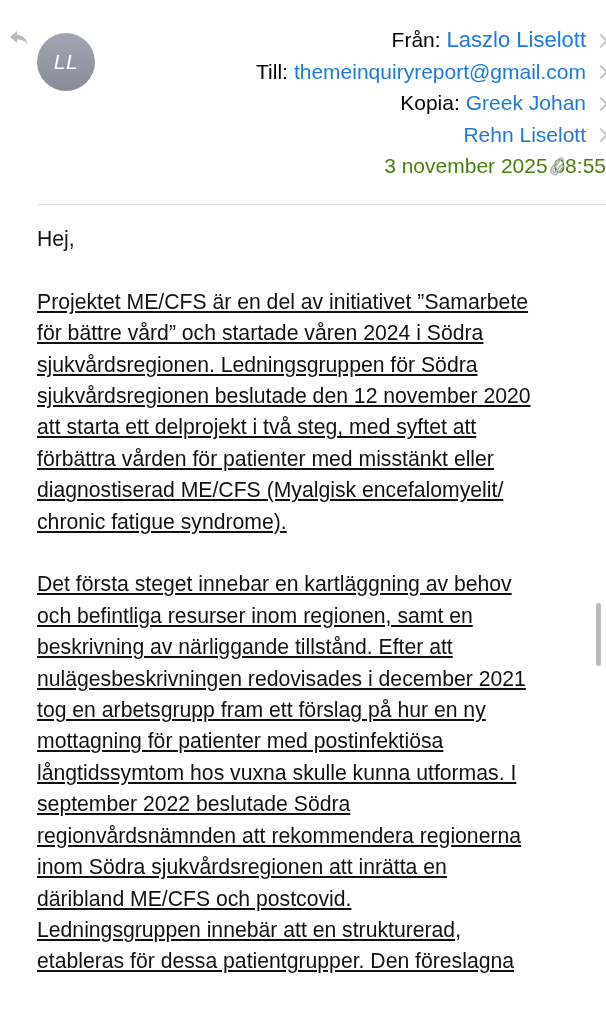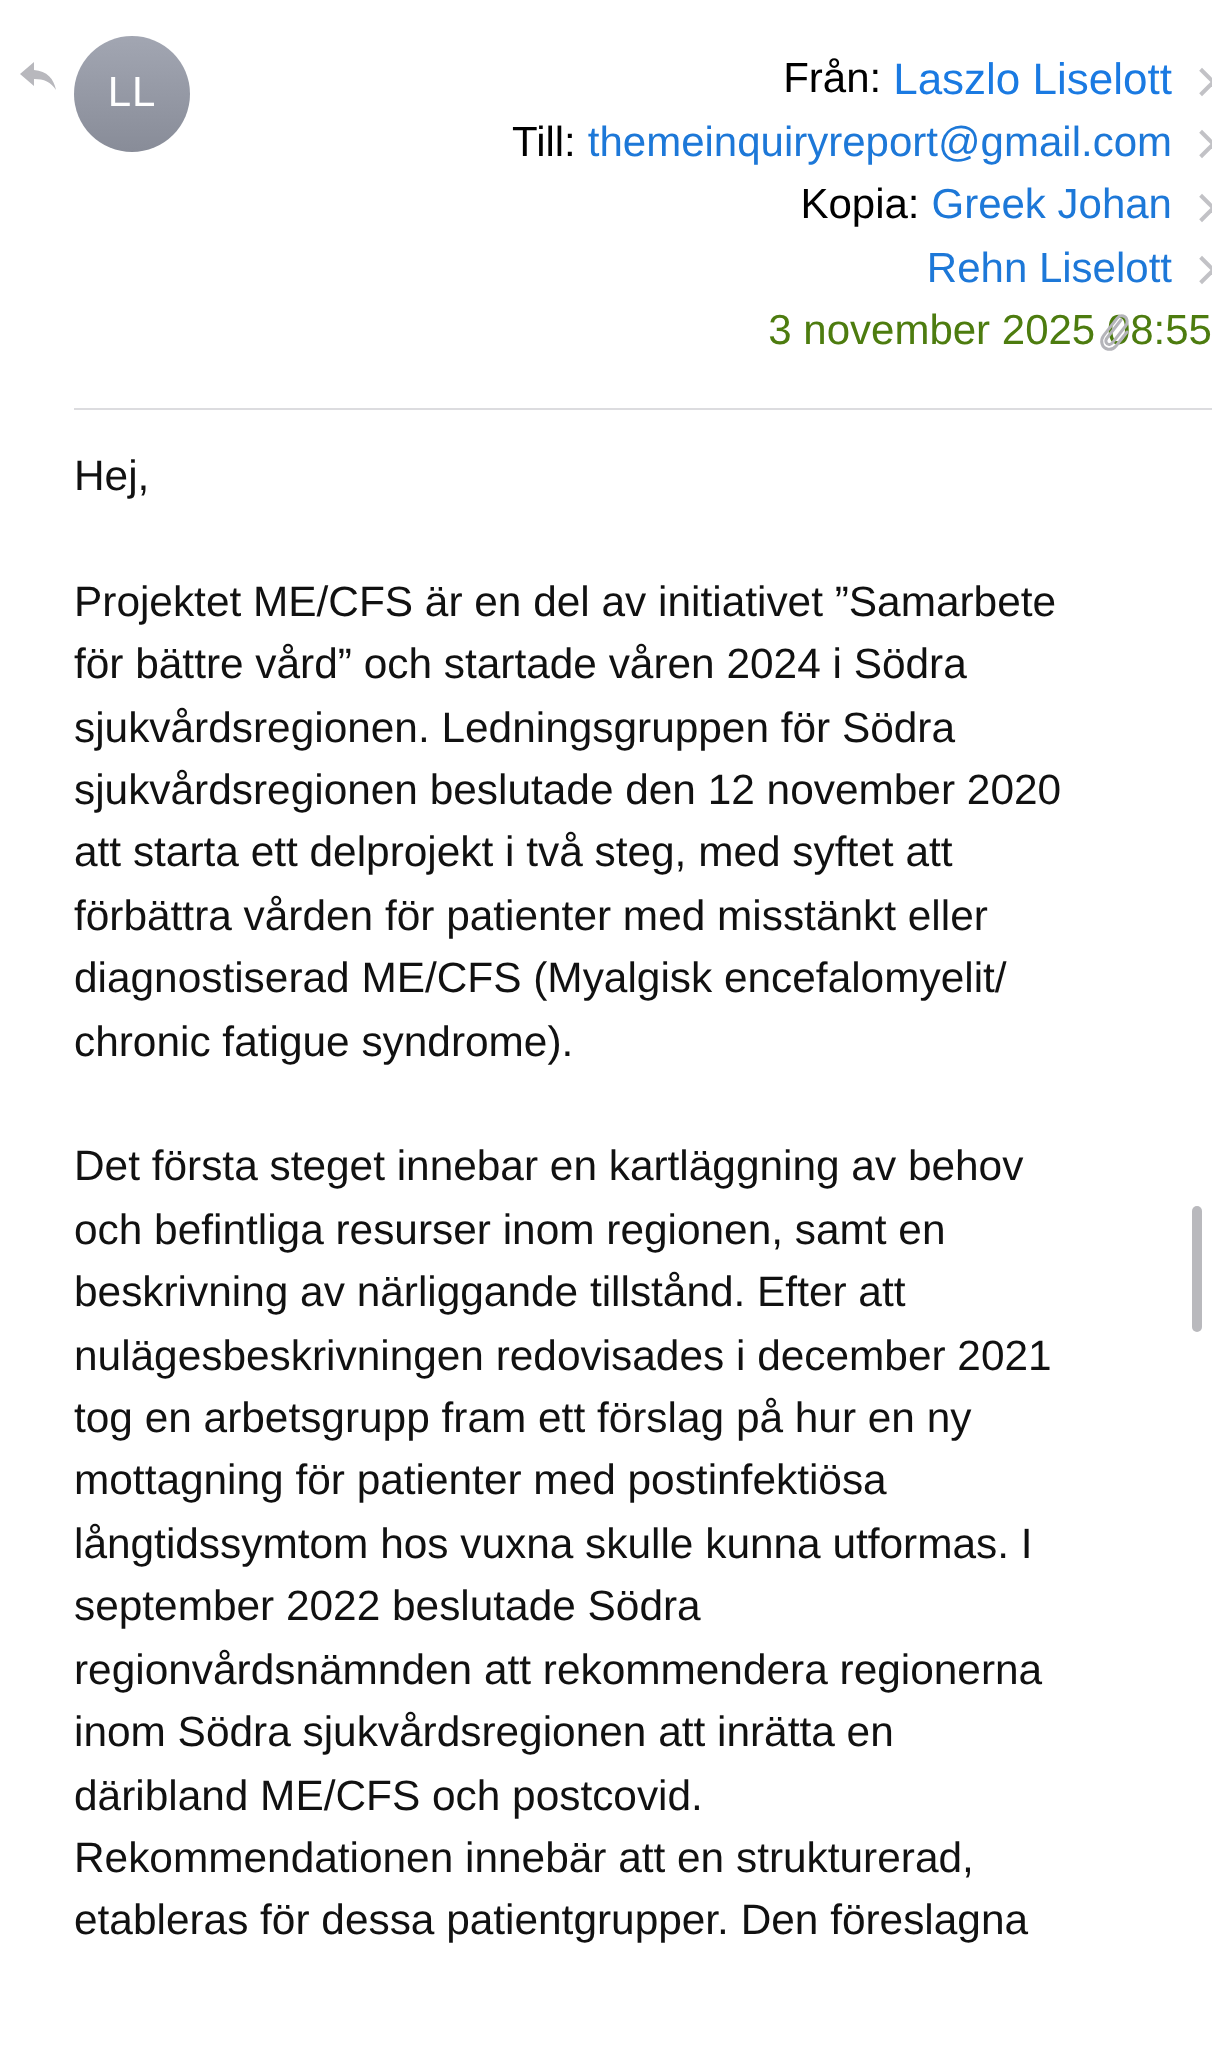--- a/index.html
+++ b/index.html
@@ -27,31 +27,32 @@
     .reply-icon {
       position: absolute;
       left: 8px;
       top: 29px;
       width: 22px;
       height: 18px;
     }
     .avatar {
       position: absolute;
       left: 37px;
-      top: 18px;
+      top: 33px;
       width: 58px;
       height: 58px;
       border-radius: 50%;
       background: linear-gradient(180deg, #a2a6b2 0%, #888c98 100%);
       color: #ffffff;
       font-size: 21px;
       display: flex;
       align-items: center;
       justify-content: center;
       letter-spacing: 0.5px;
+      font-style: italic;
     }
     .header {
       position: absolute;
       left: 111px;
       top: 24px;
       right: 0;
       font-size: 21px;
       line-height: 31.5px;
     }
     .hrow {
@@ -98,21 +99,21 @@
       left: 37px;
       top: 223px;
       width: 560px;
       font-size: 21.2px;
       line-height: 31.4px;
       color: #111111;
     }
     .body-text p {
       margin: 0 0 31.4px 0;
     }
-    .body-text .line { display: block; white-space: nowrap; }
+    .body-text .line { display: block; white-space: nowrap; text-decoration: underline; }
     .scrollbar {
       position: absolute;
       left: 596px;
       top: 603px;
       width: 5px;
       height: 63px;
       border-radius: 3px;
       background: #b9b9bd;
     }
   </style>
@@ -177,20 +178,20 @@
       <span class="line">och befintliga resurser inom regionen, samt en</span>
       <span class="line">beskrivning av närliggande tillstånd. Efter att</span>
       <span class="line">nulägesbeskrivningen redovisades i december 2021</span>
       <span class="line">tog en arbetsgrupp fram ett förslag på hur en ny</span>
       <span class="line">mottagning för patienter med postinfektiösa</span>
       <span class="line">långtidssymtom hos vuxna skulle kunna utformas. I</span>
       <span class="line">september 2022 beslutade Södra</span>
       <span class="line">regionvårdsnämnden att rekommendera regionerna</span>
       <span class="line">inom Södra sjukvårdsregionen att inrätta en</span>
       <span class="line">däribland ME/CFS och postcovid.</span>
-      <span class="line">Rekommendationen innebär att en strukturerad,</span>
+      <span class="line">Ledningsgruppen innebär att en strukturerad,</span>
       <span class="line">etableras för dessa patientgrupper. Den föreslagna</span>
 
     </p>
   </div>
 
   <div class="scrollbar"></div>
 </div>
 
 </body></html>

